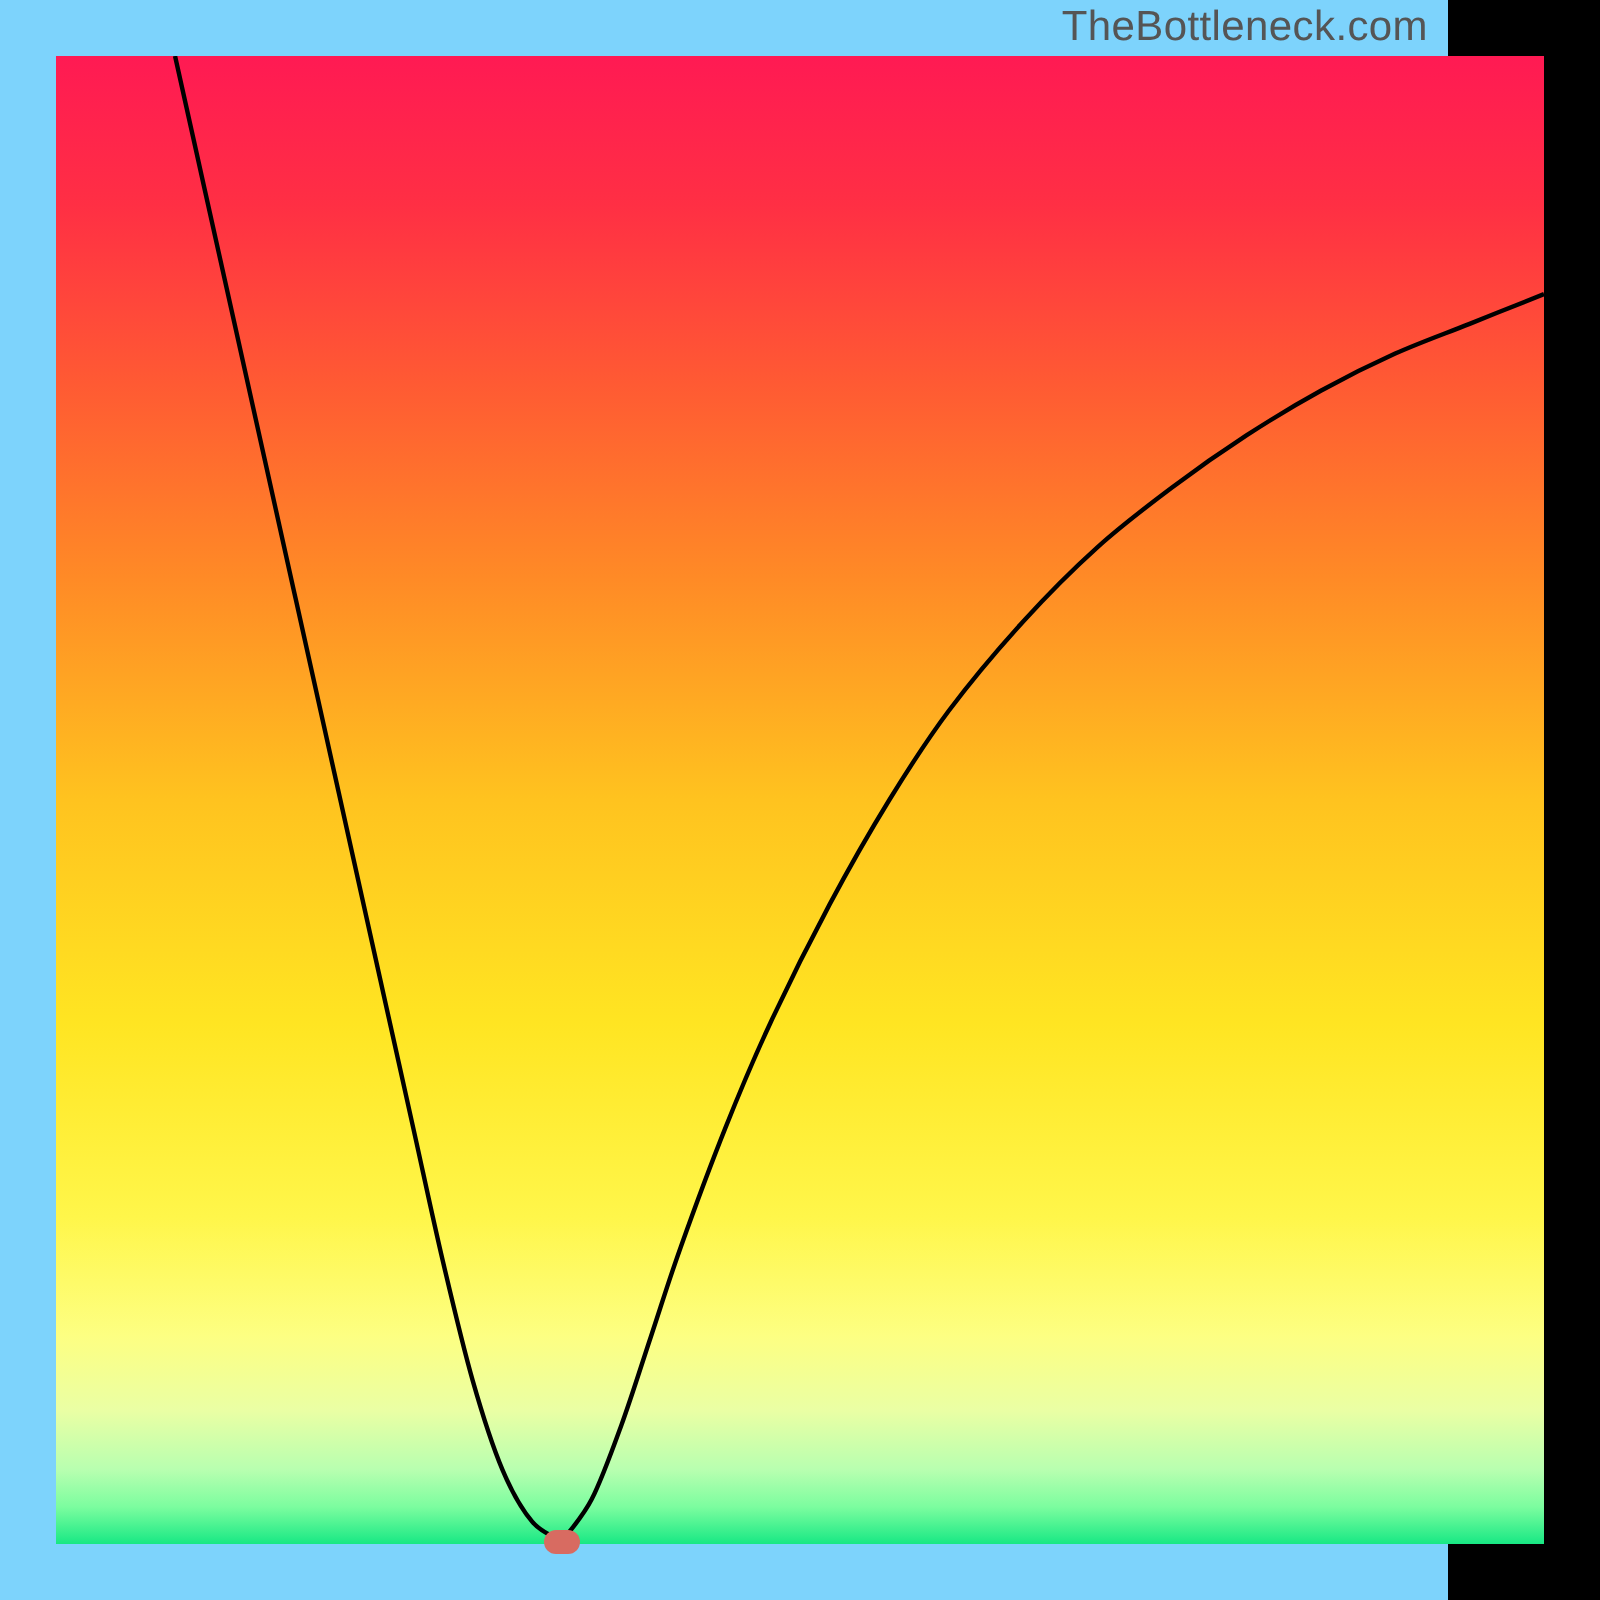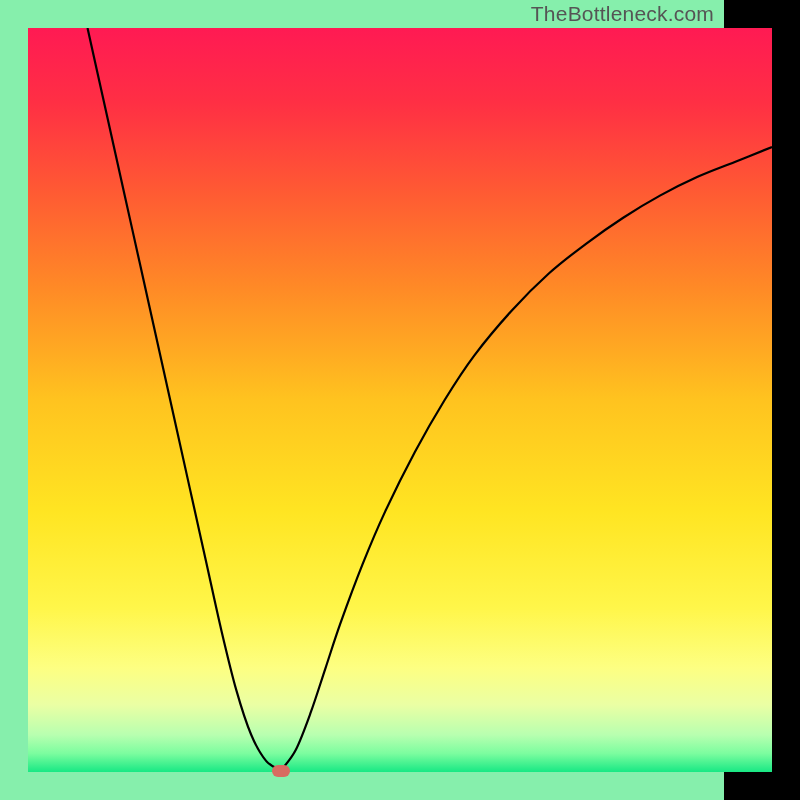--- a/index.html
+++ b/index.html
@@ -8,21 +8,21 @@
     width: 800px;
     height: 800px;
     overflow: hidden;
     font-family: Arial, Helvetica, sans-serif;
     background: #000;
   }
   .frame {
     position: relative;
     width: 724px;
     height: 800px;
-    background: #86efac;
+    background: #7dd3fc;
   }
   .watermark {
     position: absolute;
     top: 2px;
     right: 10px;
     color: #555;
     font-size: 21px;
     letter-spacing: 0.2px;
     z-index: 10;
     font-weight: 500;

